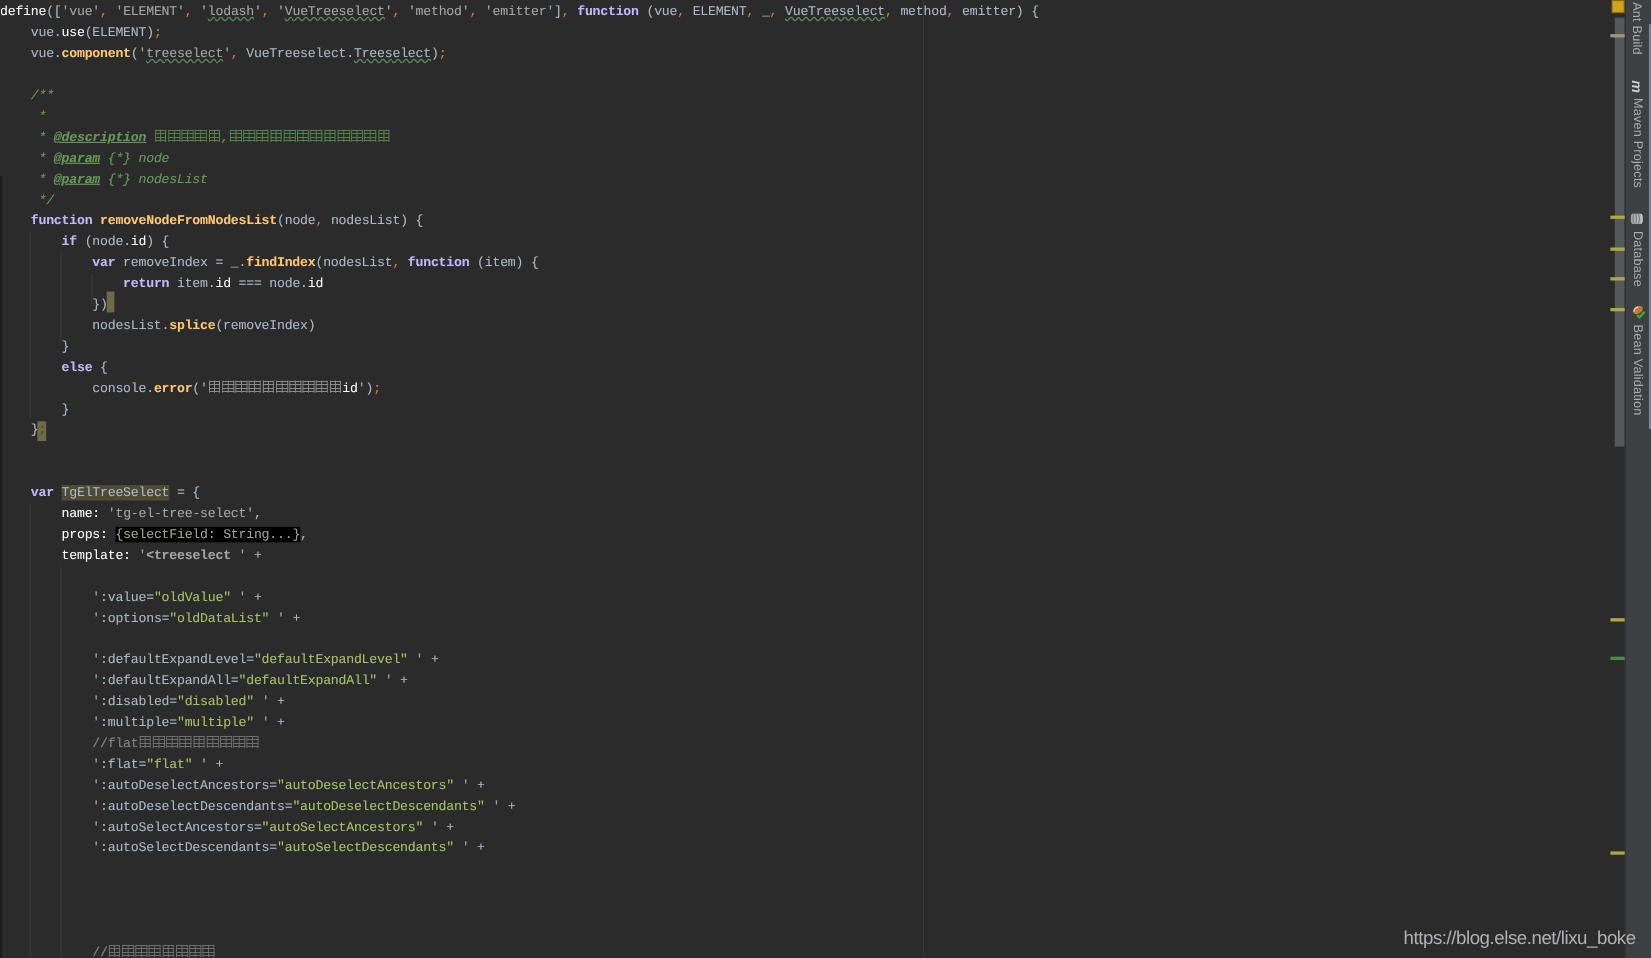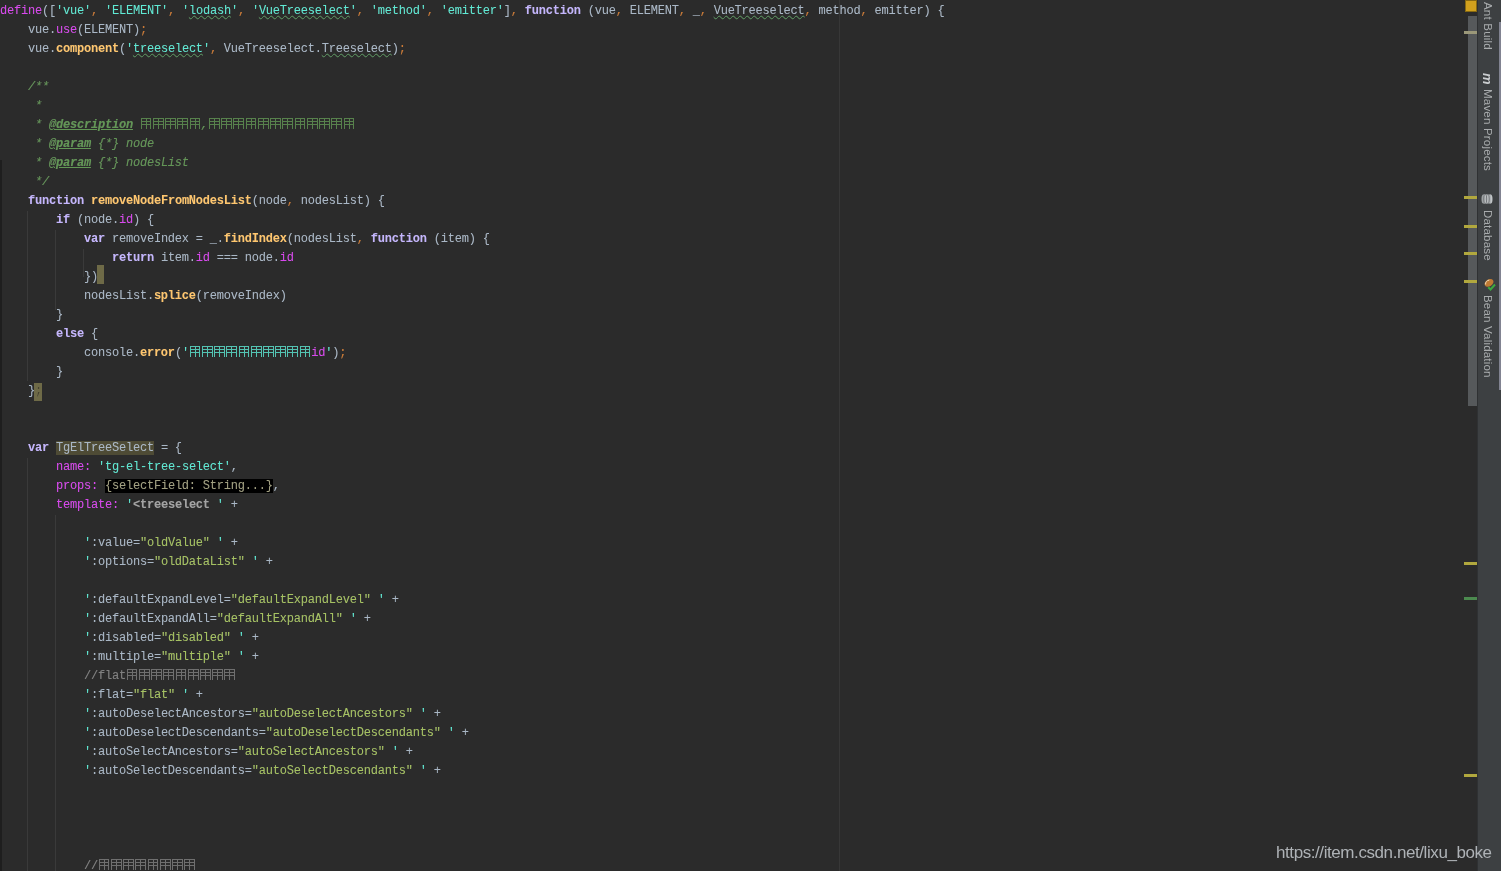--- a/index.html
+++ b/index.html
@@ -1,21 +1,21 @@
 <!DOCTYPE html>
 <html><head><meta charset="utf-8"><style>
 html,body{margin:0;padding:0;background:#2b2b2b;width:1501px;height:871px;overflow:hidden}
 #wrap{position:relative;width:1501px;height:871px;background:#2b2b2b;overflow:hidden}
 #code{position:absolute;left:0;top:2px;z-index:3;font:12px/19px "Liberation Mono",monospace;letter-spacing:-0.207px;color:#a9b7c6;white-space:pre;text-shadow:0 0 .7px rgba(200,200,200,.25)}
 .ln{height:19px}
 .k{color:#c4b5fd;font-weight:bold}
 .o{color:#cc7832}
-.s{color:#5eead4}
+.s{color:#a3a3a3}
 .y{color:#ffc66d;font-weight:bold}
-.p{color:#d946ef}
+.p{color:#ffffff}
 .d{color:#629755;font-style:italic}
 .dt{color:#629755;font-style:italic;font-weight:bold;text-decoration:underline;text-underline-offset:1px}
 .cm{color:#808080}
 .av{color:#a5c261}
 .tag{color:#a3a3a3;font-weight:bold}
 .w{text-decoration:underline;text-decoration-style:wavy;text-decoration-color:#549159;text-decoration-thickness:1px;text-underline-offset:1px;text-decoration-skip-ink:none}
 .hl{background:#4e4b35}
 .fold{background:#000000;color:#a2a080}
 .semi{color:#46432f}
 .cjk{letter-spacing:0}
@@ -63,14 +63,14 @@
         <path d="M1.4 8 h9.2 v1.6 a4.6 1.9 0 0 1 -9.2 0 z" fill="#9fa3a5"></path>
         <ellipse cx="6" cy="5.2" rx="4.6" ry="1.6" fill="none" stroke="#6b6f71" stroke-width=".7"></ellipse>
         <ellipse cx="6" cy="7.9" rx="4.6" ry="1.6" fill="none" stroke="#6b6f71" stroke-width=".7"></ellipse>
       </svg></div>
 <div class="abs" style="left:1483px;top:277px;width:13px;height:13px;z-index:6"><svg width="13" height="13" viewBox="0 0 13 13">
         <ellipse cx="6" cy="4.8" rx="4.8" ry="3.4" transform="rotate(-33 6 4.8)" fill="#bf7a33"></ellipse>
         <path d="M2.6 6.5 C2.2 4.2 4 2.3 6.3 2.1" stroke="#ecddbd" stroke-width="1" fill="none"></path>
         <path d="M5.2 9.3 l2.3 2.2 l4.5 -5" stroke="#3da93f" stroke-width="2" fill="none"></path>
       </svg></div>
 <div class="abs" style="left:1499.4px;top:22px;width:1.5px;height:368px;background:rgba(185,185,212,.55);z-index:7"></div>
-<div class="abs" style="left:1276px;top:843px;font:17px 'Liberation Sans',sans-serif;color:#aeb2b6;z-index:10;letter-spacing:-0.42px">https://item.csdn.net/lixu_boke</div>
+<div class="abs" style="left:1276px;top:843px;font:17px 'Liberation Sans',sans-serif;color:#aeb2b6;z-index:10;letter-spacing:-0.42px">https://blog.else.net/lixu_boke</div>
 </div>
 
 </body></html>

